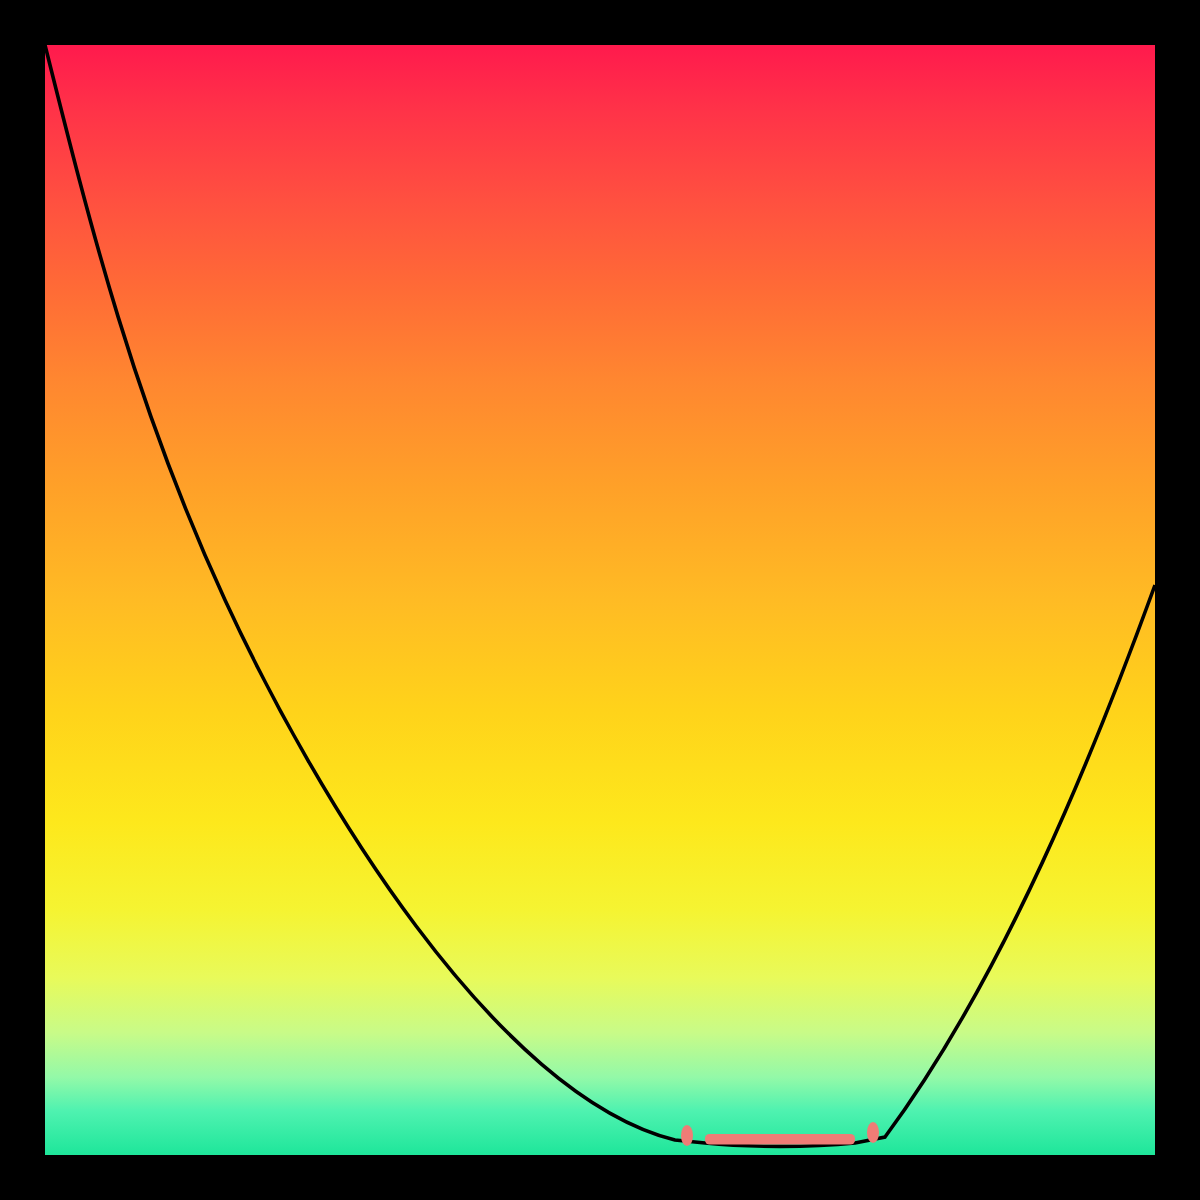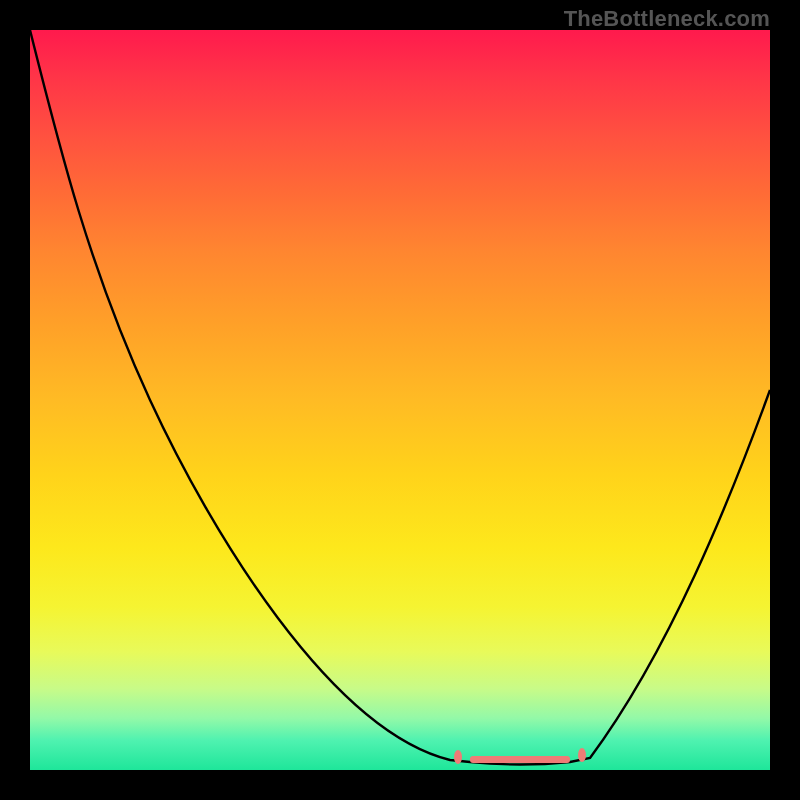--- a/index.html
+++ b/index.html
@@ -25,21 +25,20 @@
       #4ff2b0 96%,
       #1ee69a 100%);
   }
   .curve-svg { position: absolute; inset: 0; width: 100%; height: 100%; }
   .watermark { position: absolute; top: 6px; right: 30px; color: #555; font-size: 22px; font-weight: bold; letter-spacing: 0.2px; user-select: none; }
 </style>
 </head>
 <body>
 <div class="frame">
 
-  <div class="watermark">TheBottleneck.com</div>
 
   <div class="plot-area">
     <div class="gradient-bg"></div>
     <svg class="curve-svg" viewBox="0 0 740 740" preserveAspectRatio="none">
       <path d="M 0 0
                C 30 120, 60 240, 120 370
                C 180 500, 300 700, 420 730
                L 440 732
                C 470 735, 510 735, 540 732
                L 560 728

